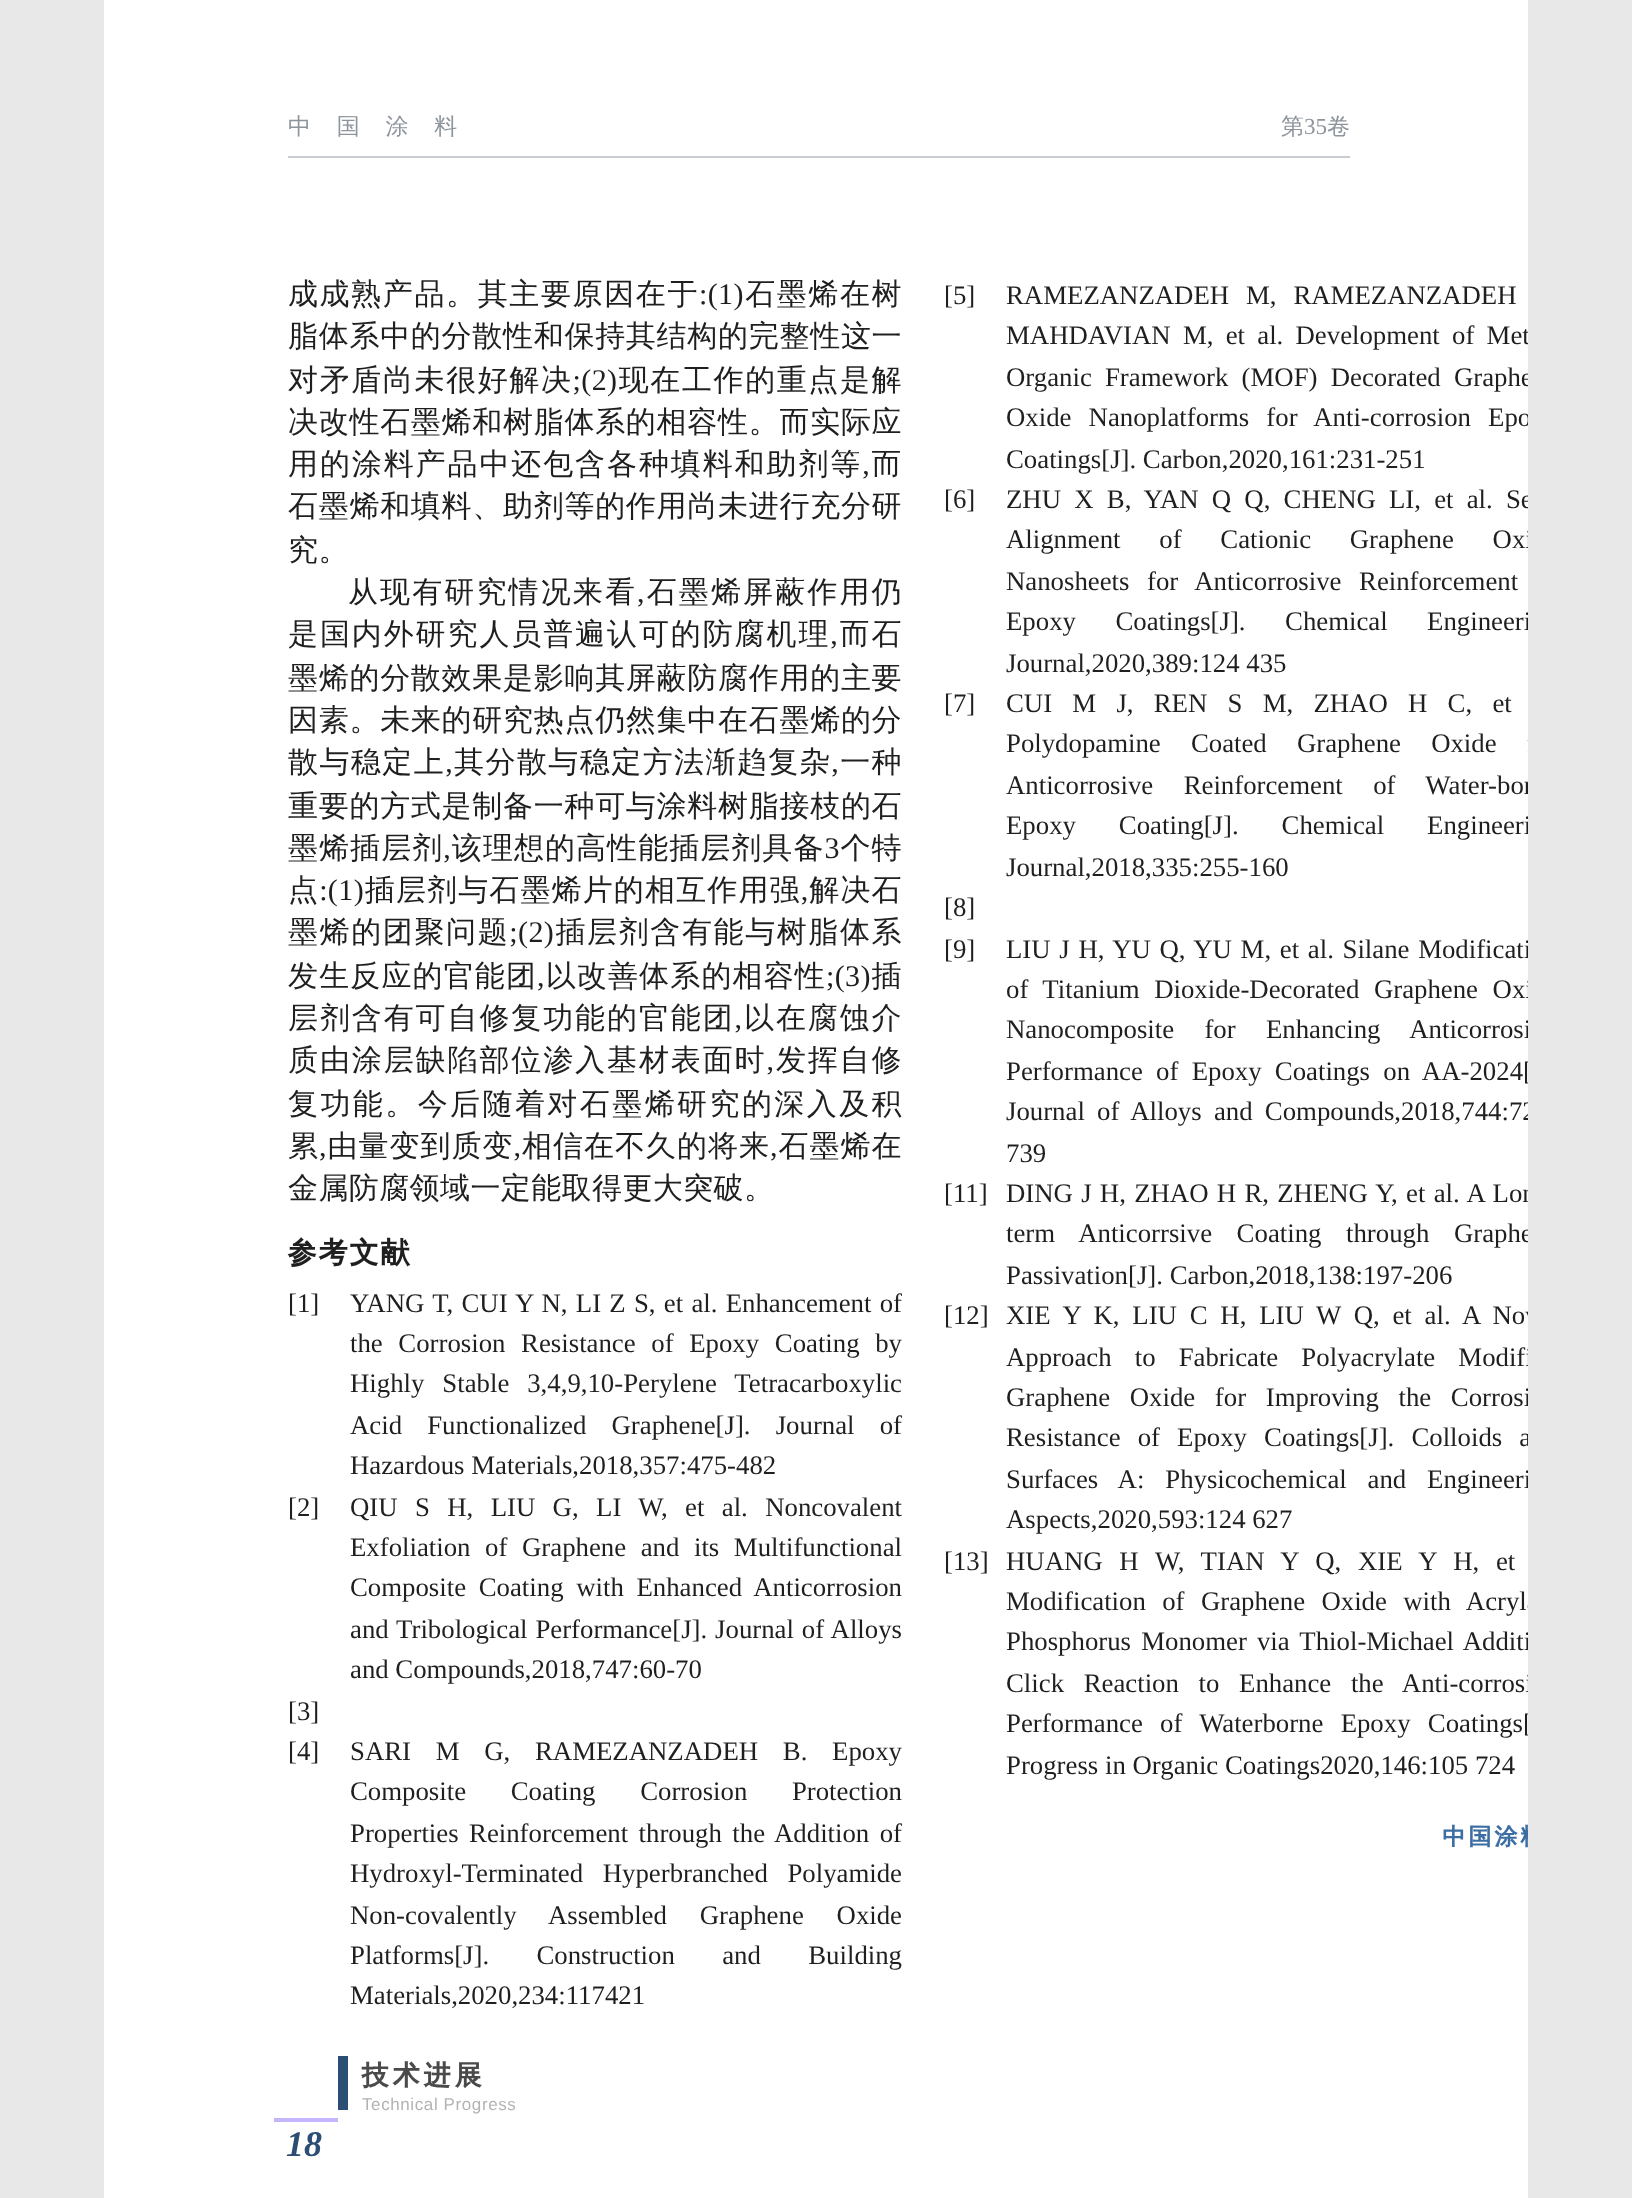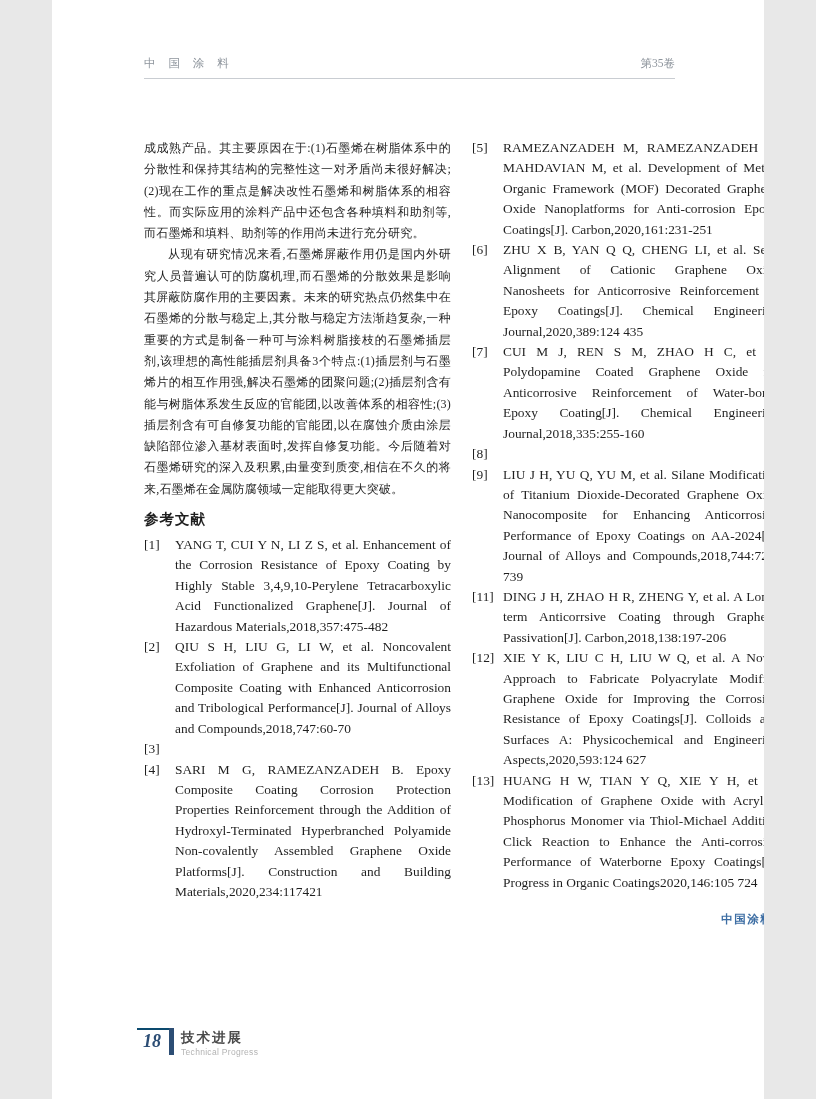--- a/index.html
+++ b/index.html
@@ -27,21 +27,21 @@
   
   .columns{
     position:absolute;left:92px;top:138px;
     width:635px;
     display:flex;gap:21px;
   }
   .col{width:307px;}
   
   .cn{
     margin:0;
-    font-size:12px;line-height:21.3px;
+    font-size:15px;line-height:21.3px;
     text-align:justify;
     letter-spacing:0.2px;
   }
   .cn.indent{text-indent:2em;}
   
   .ref-head{
     margin:10px 0 6px 0;
     text-align:left;
     font-size:14.5px;font-weight:bold;
     letter-spacing:1px;
@@ -65,22 +65,23 @@
     font-size:11.5px;font-weight:bold;color:#3c6da3;letter-spacing:1.5px;
   }
   .logo sup{font-size:5px;color:#3c6da3;vertical-align:super;}
   
   .footer{
     position:absolute;left:85px;top:1028px;
     display:flex;align-items:flex-start;
     font-family:"Liberation Sans","DejaVu Sans",sans-serif;
   }
   .pagenum-box{
-    border-top:2px solid #0c4a6e;
+    border-top:2px solid #c4b5fd;
     padding:1px 8px 0 6px;
+    margin-top:31px;
   }
   .pagenum{
     font-family:"Liberation Serif","DejaVu Serif",serif;
     font-style:italic;font-weight:bold;
     font-size:18px;color:#2c4d74;
   }
   .vbar{
     width:5px;height:27px;background:#2c4d74;margin-right:7px;
   }
   .section-cn{

